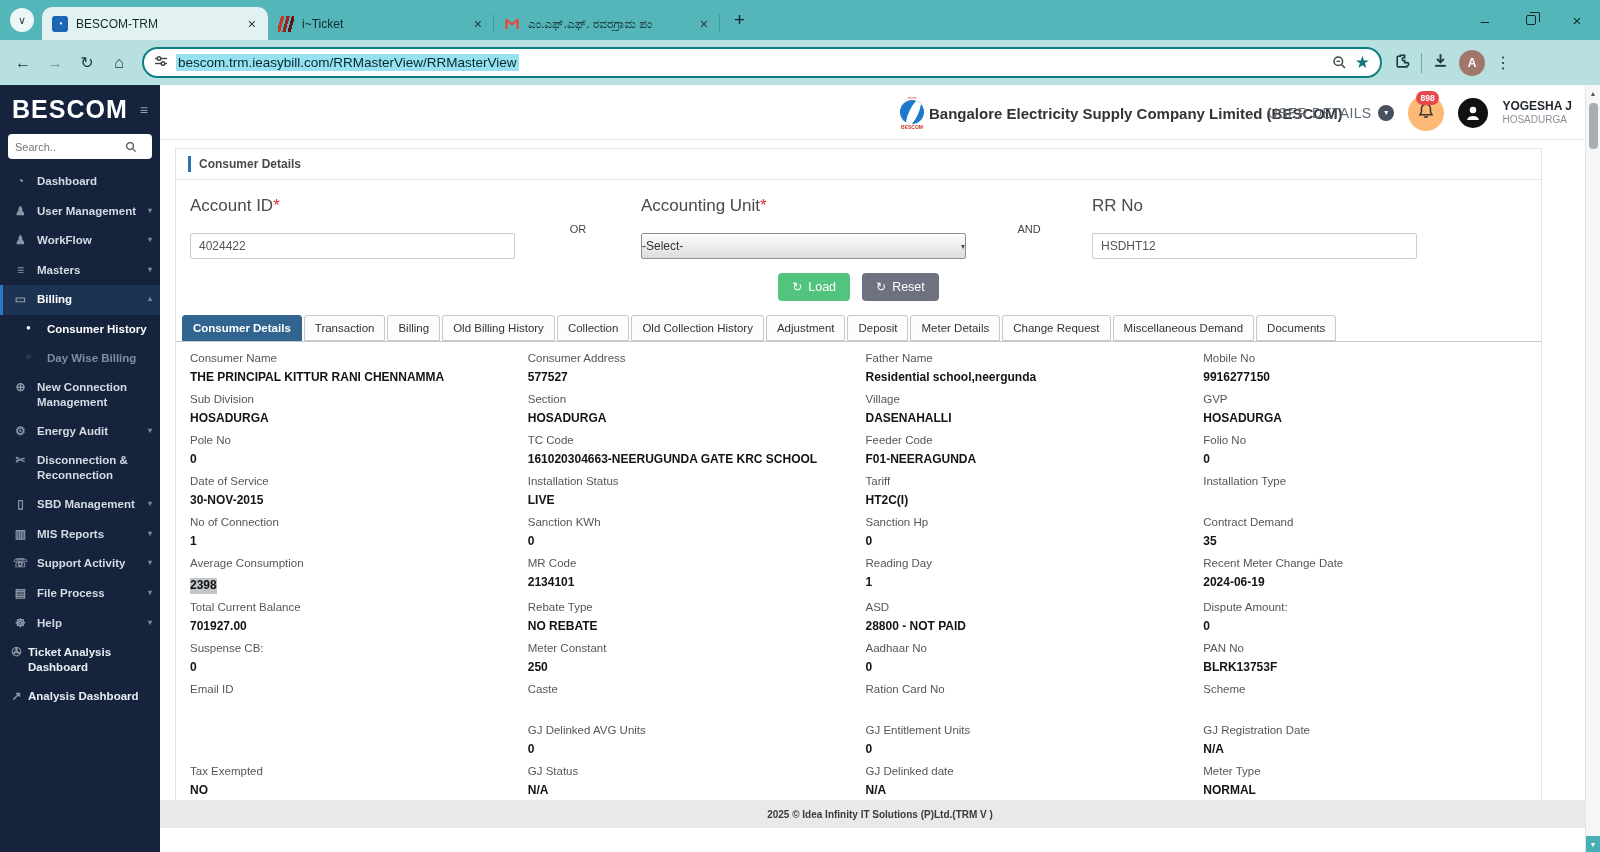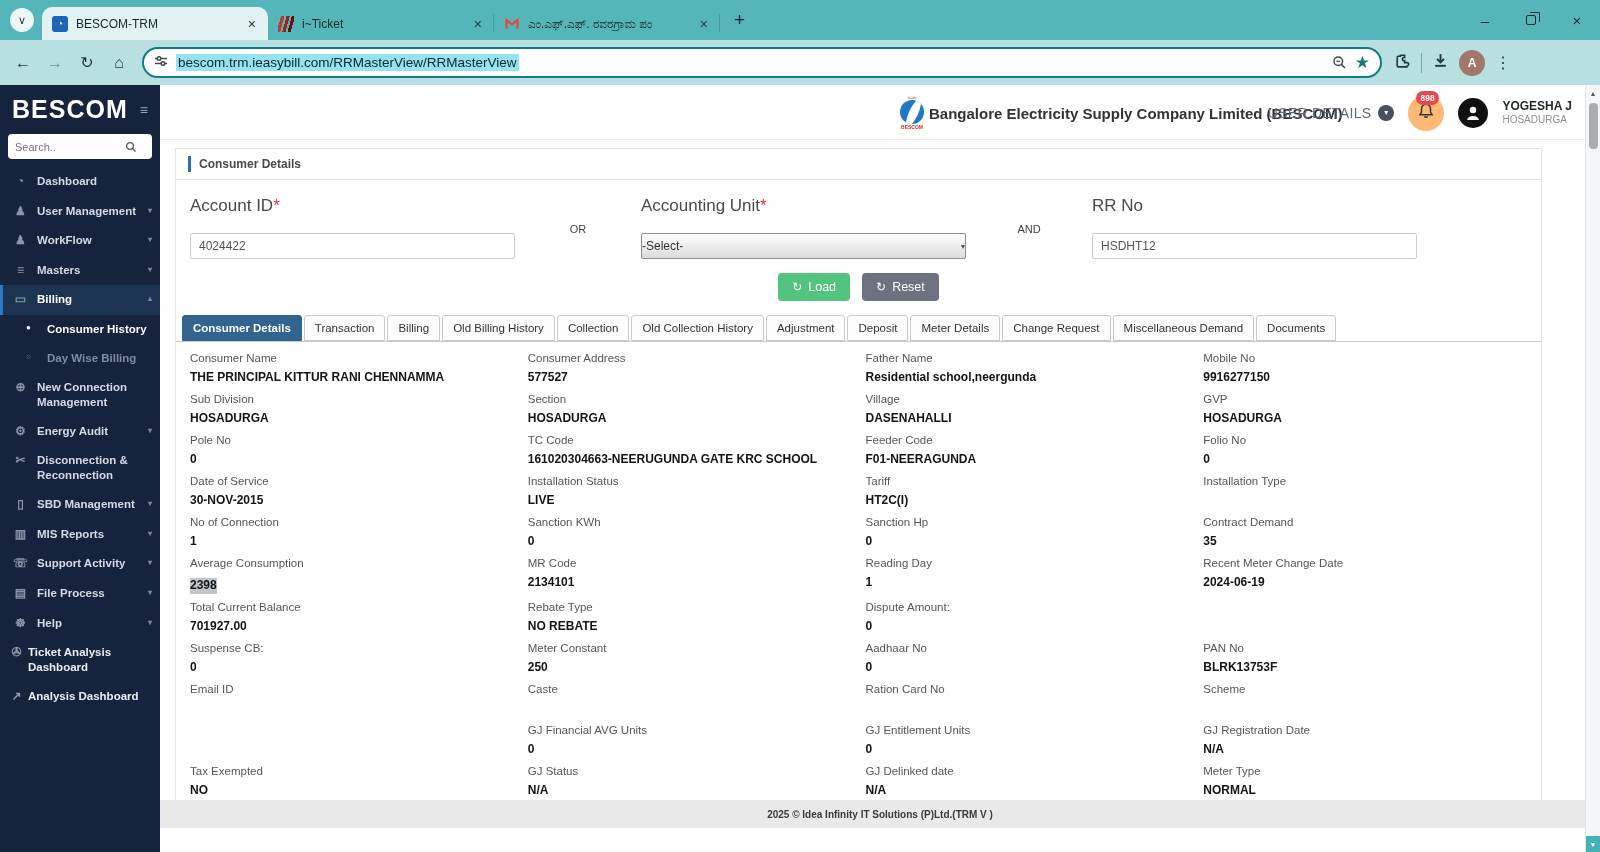--- a/index.html
+++ b/index.html
@@ -513,20 +513,24 @@
             <div class="grow">
               <div class="gcell">
                 <div class="glabel">Total Current Balance</div>
                 <div class="gvalue">701927.00</div>
               </div>
               <div class="gcell">
                 <div class="glabel">Rebate Type</div>
                 <div class="gvalue">NO REBATE</div>
               </div>
               <div class="gcell">
+                <div class="glabel">ASD</div>
+                <div class="gvalue">28800 - NOT PAID</div>
+              </div>
+              <div class="gcell">
                 <div class="glabel">Dispute Amount:</div>
                 <div class="gvalue">0</div>
               </div>
             </div>
             <div class="grow">
               <div class="gcell">
                 <div class="glabel">Suspense CB:</div>
                 <div class="gvalue">0</div>
               </div>
               <div class="gcell">
@@ -559,21 +563,21 @@
                 <div class="glabel">Scheme</div>
                 <div class="gvalue"></div>
               </div>
             </div>
             <div class="grow">
               <div class="gcell">
                 <div class="glabel"></div>
                 <div class="gvalue"></div>
               </div>
               <div class="gcell">
-                <div class="glabel">GJ Financial AVG Units</div>
+                <div class="glabel">GJ Delinked AVG Units</div>
                 <div class="gvalue">0</div>
               </div>
               <div class="gcell">
                 <div class="glabel">GJ Entitlement Units</div>
                 <div class="gvalue">0</div>
               </div>
               <div class="gcell">
                 <div class="glabel">GJ Registration Date</div>
                 <div class="gvalue">N/A</div>
               </div>

